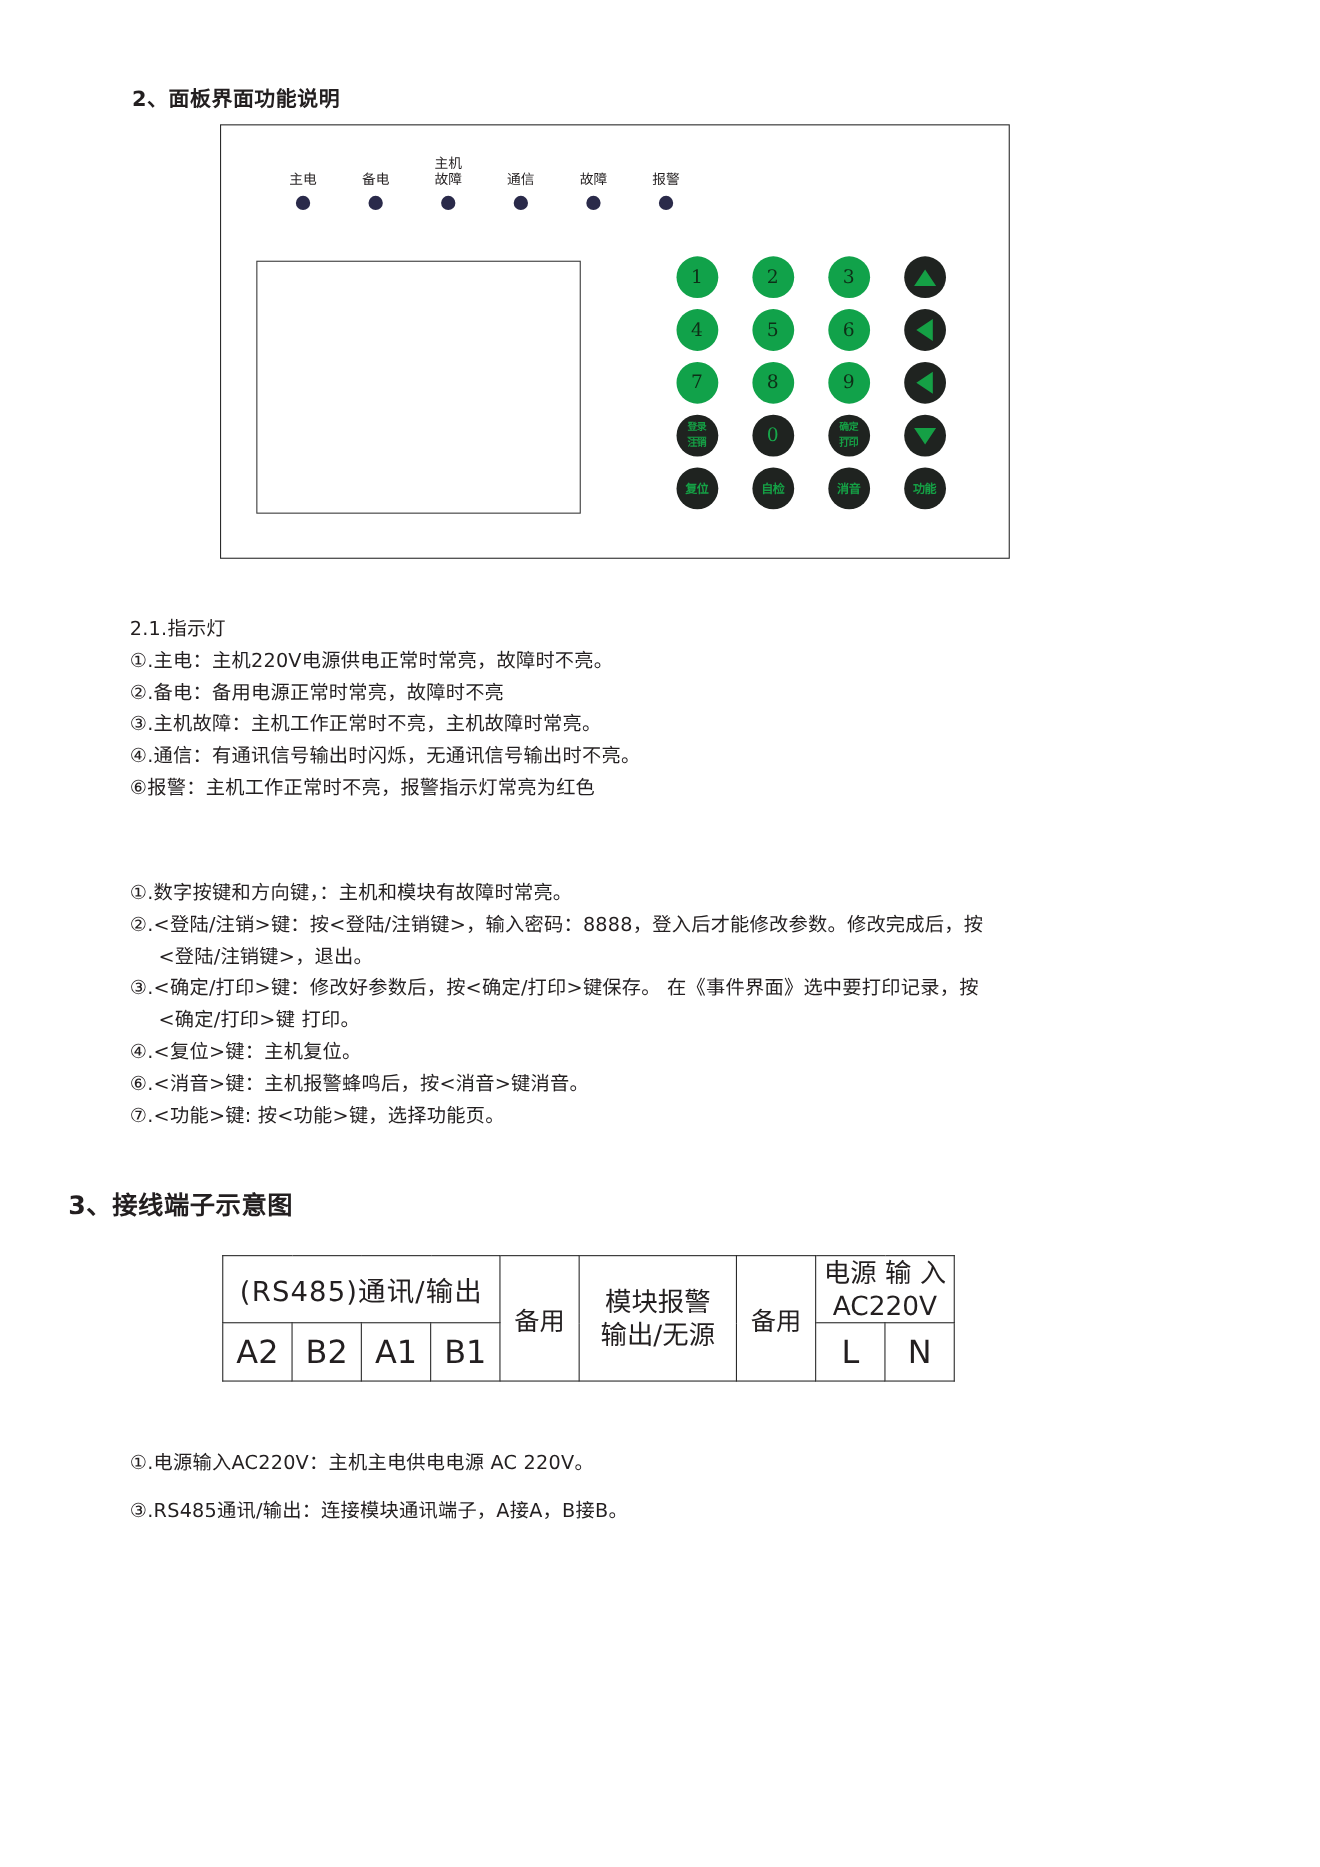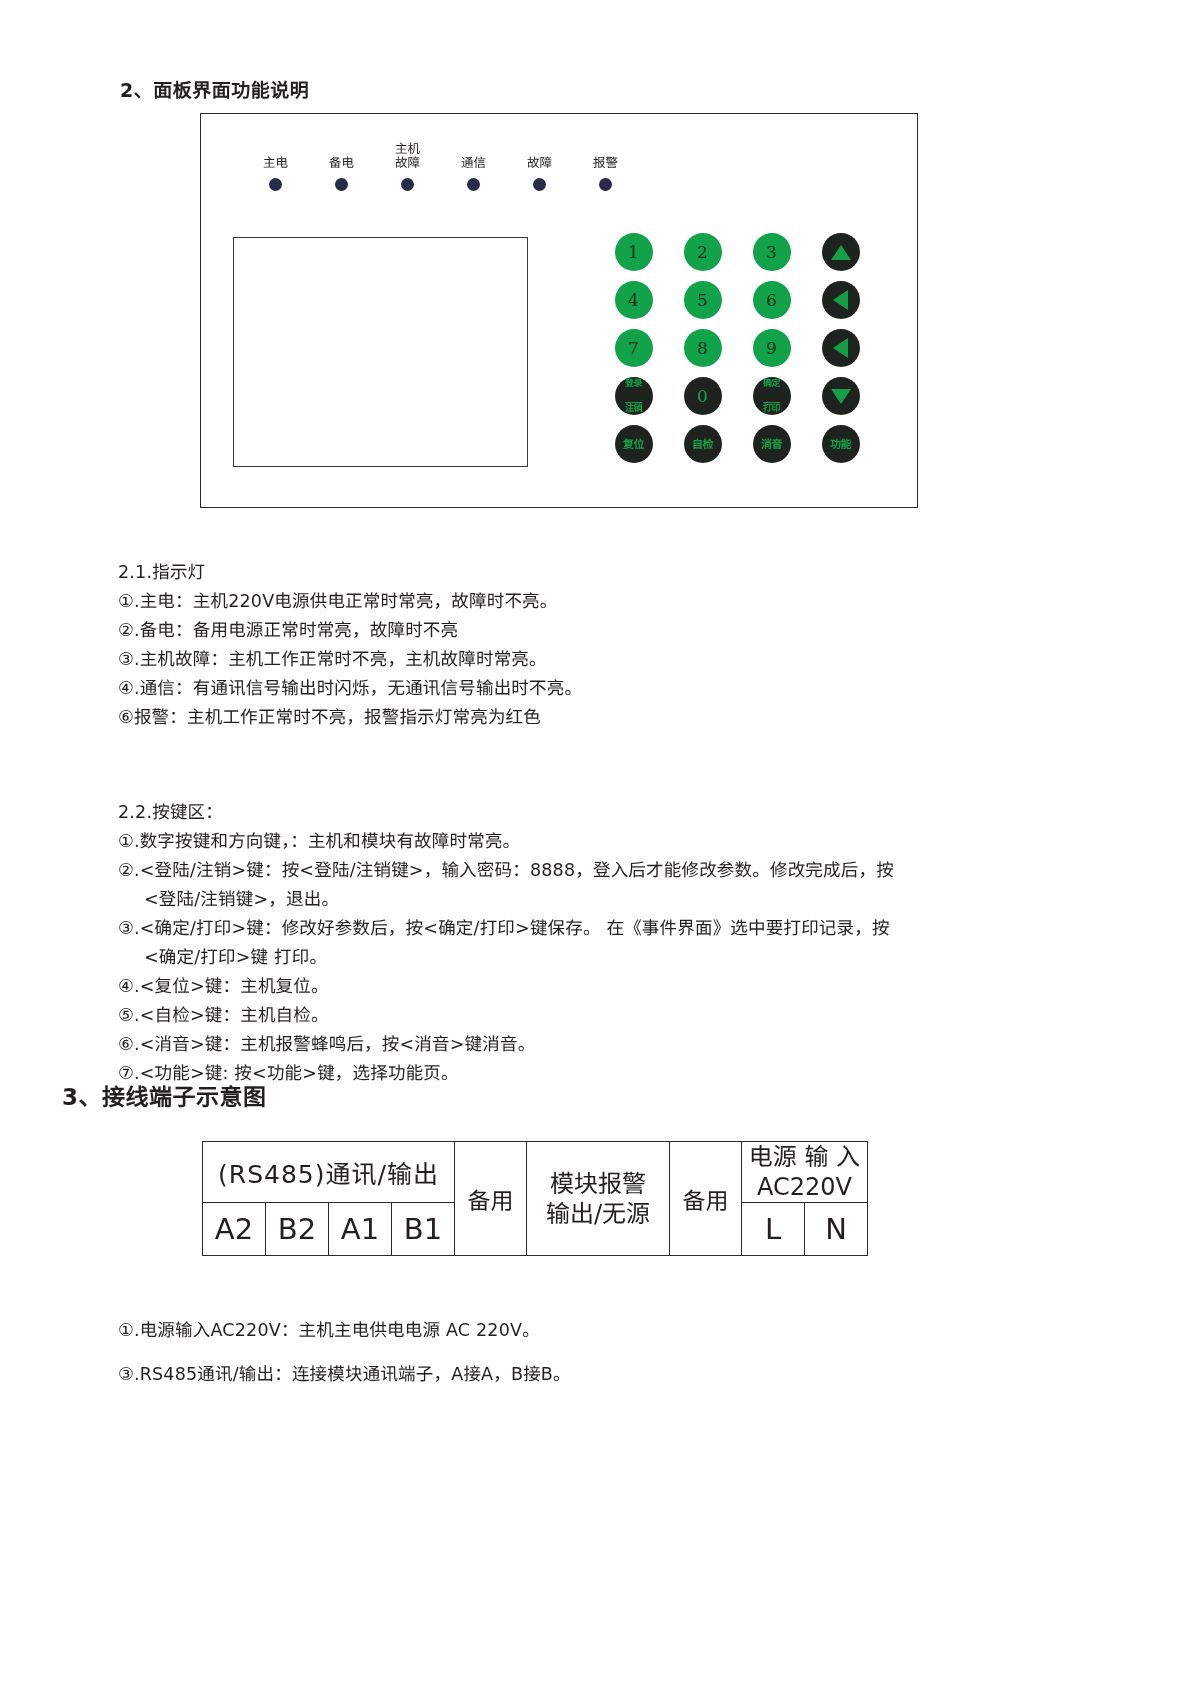--- a/index.html
+++ b/index.html
@@ -140,21 +140,21 @@
     display: flex;
     flex-direction: column;
     align-items: center;
     font-size: 9px;
     font-weight: 700;
     color: #15a045;
     letter-spacing: -0.4px;
   }
   .key.dark .two-line .ln1 {
     border-bottom: 1.2px solid #15a045;
-    padding-bottom: 14px;
+    padding-bottom: 3px;
     margin-bottom: 1px;
   }
   .key.dark .single {
     font-size: 11px;
     font-weight: 700;
     color: #15a045;
     letter-spacing: -0.5px;
   }
   .arrow {
     width: 0;
@@ -352,28 +352,26 @@
   <div class="txt-block blk-21">
     <p class="sub-h">2.1.指示灯</p>
     <p>①.主电：主机220V电源供电正常时常亮，故障时不亮。</p>
     <p>②.备电：备用电源正常时常亮，故障时不亮</p>
     <p>③.主机故障：主机工作正常时不亮，主机故障时常亮。</p>
     <p>④.通信：有通讯信号输出时闪烁，无通讯信号输出时不亮。</p>
     <p>⑥报警：主机工作正常时不亮，报警指示灯常亮为红色</p>
   </div>
 
   <div class="txt-block blk-22">
-    <p class="sub-h">2.2.按键区：</p>
     <p>①.数字按键和方向键，：主机和模块有故障时常亮。</p>
     <p>②.&lt;登陆/注销&gt;键：按&lt;登陆/注销键&gt;，输入密码：8888，登入后才能修改参数。修改完成后，按</p>
     <p class="indent">&lt;登陆/注销键&gt;，退出。</p>
     <p>③.&lt;确定/打印&gt;键：修改好参数后，按&lt;确定/打印&gt;键保存。 在《事件界面》选中要打印记录，按</p>
     <p class="indent">&lt;确定/打印&gt;键 打印。</p>
     <p>④.&lt;复位&gt;键：主机复位。</p>
-    <p>⑤.&lt;自检&gt;键：主机自检。</p>
     <p>⑥.&lt;消音&gt;键：主机报警蜂鸣后，按&lt;消音&gt;键消音。</p>
     <p>⑦.&lt;功能&gt;键: 按&lt;功能&gt;键，选择功能页。</p>
   </div>
 
   <div class="h-sec h-sec-3">3、接线端子示意图</div>
 
   <table class="term-table">
     <tbody>
         <tr>
       <td class="tt-title" colspan="4">(RS485)通讯/输出</td>

